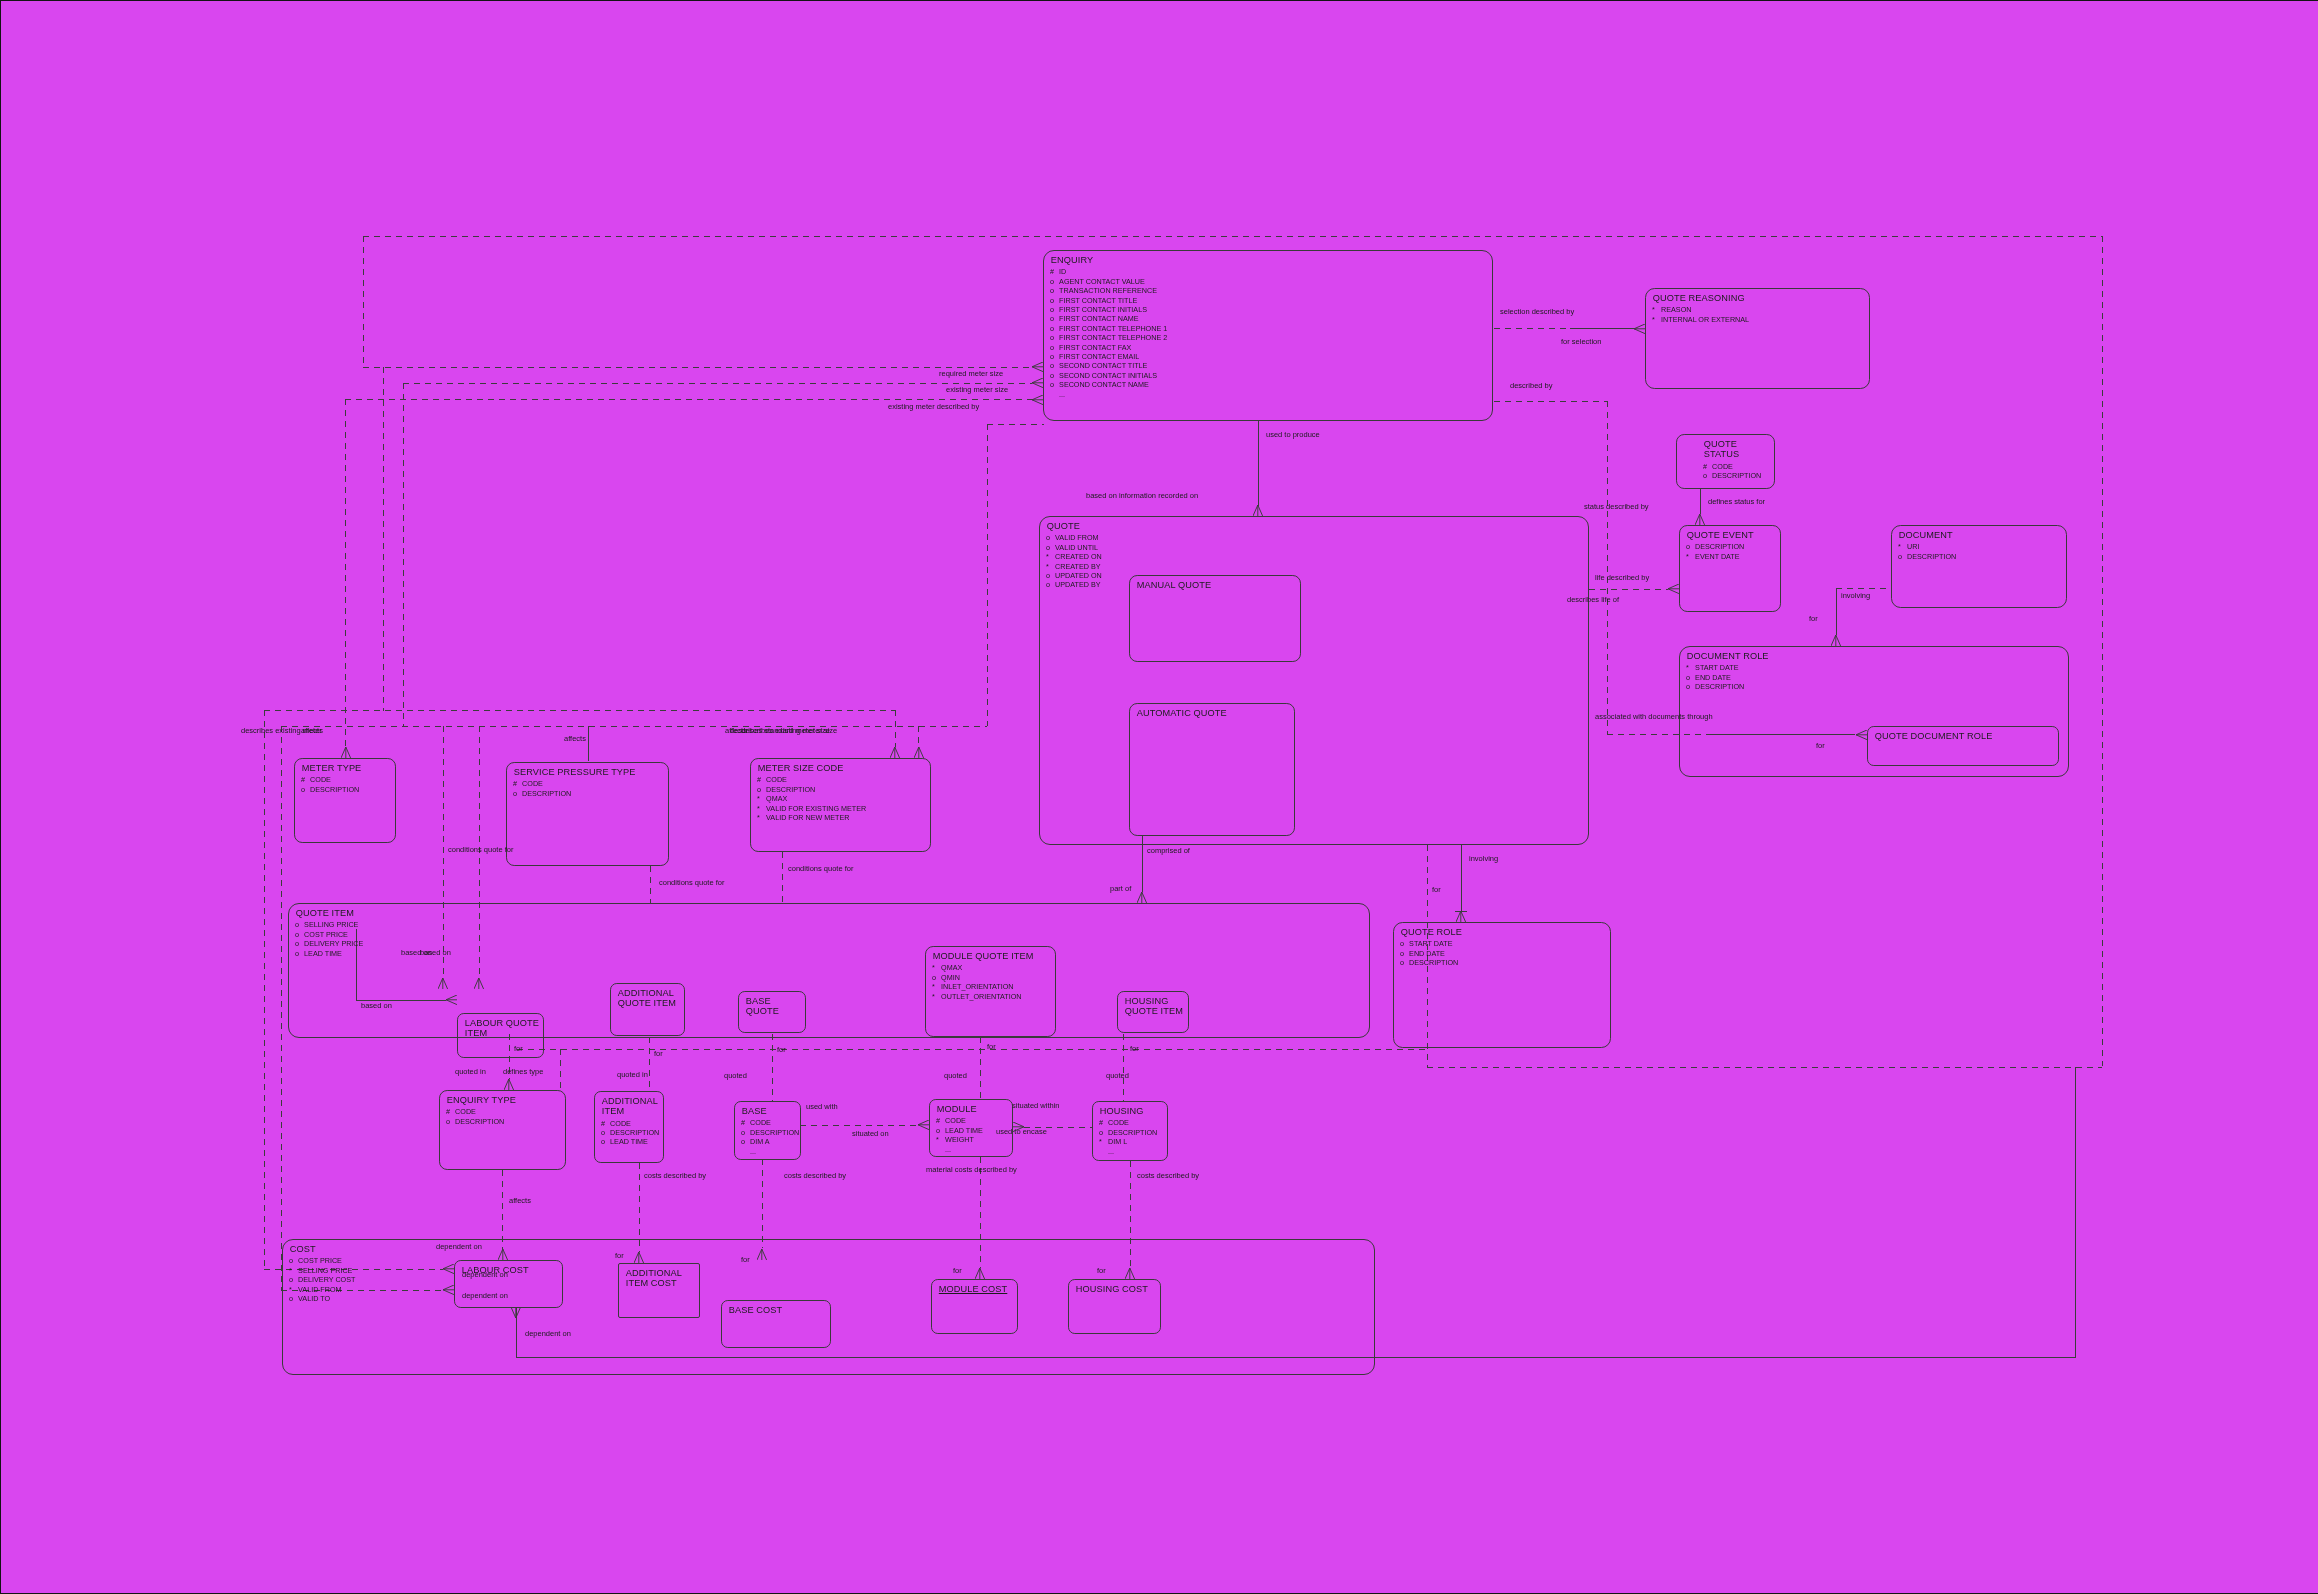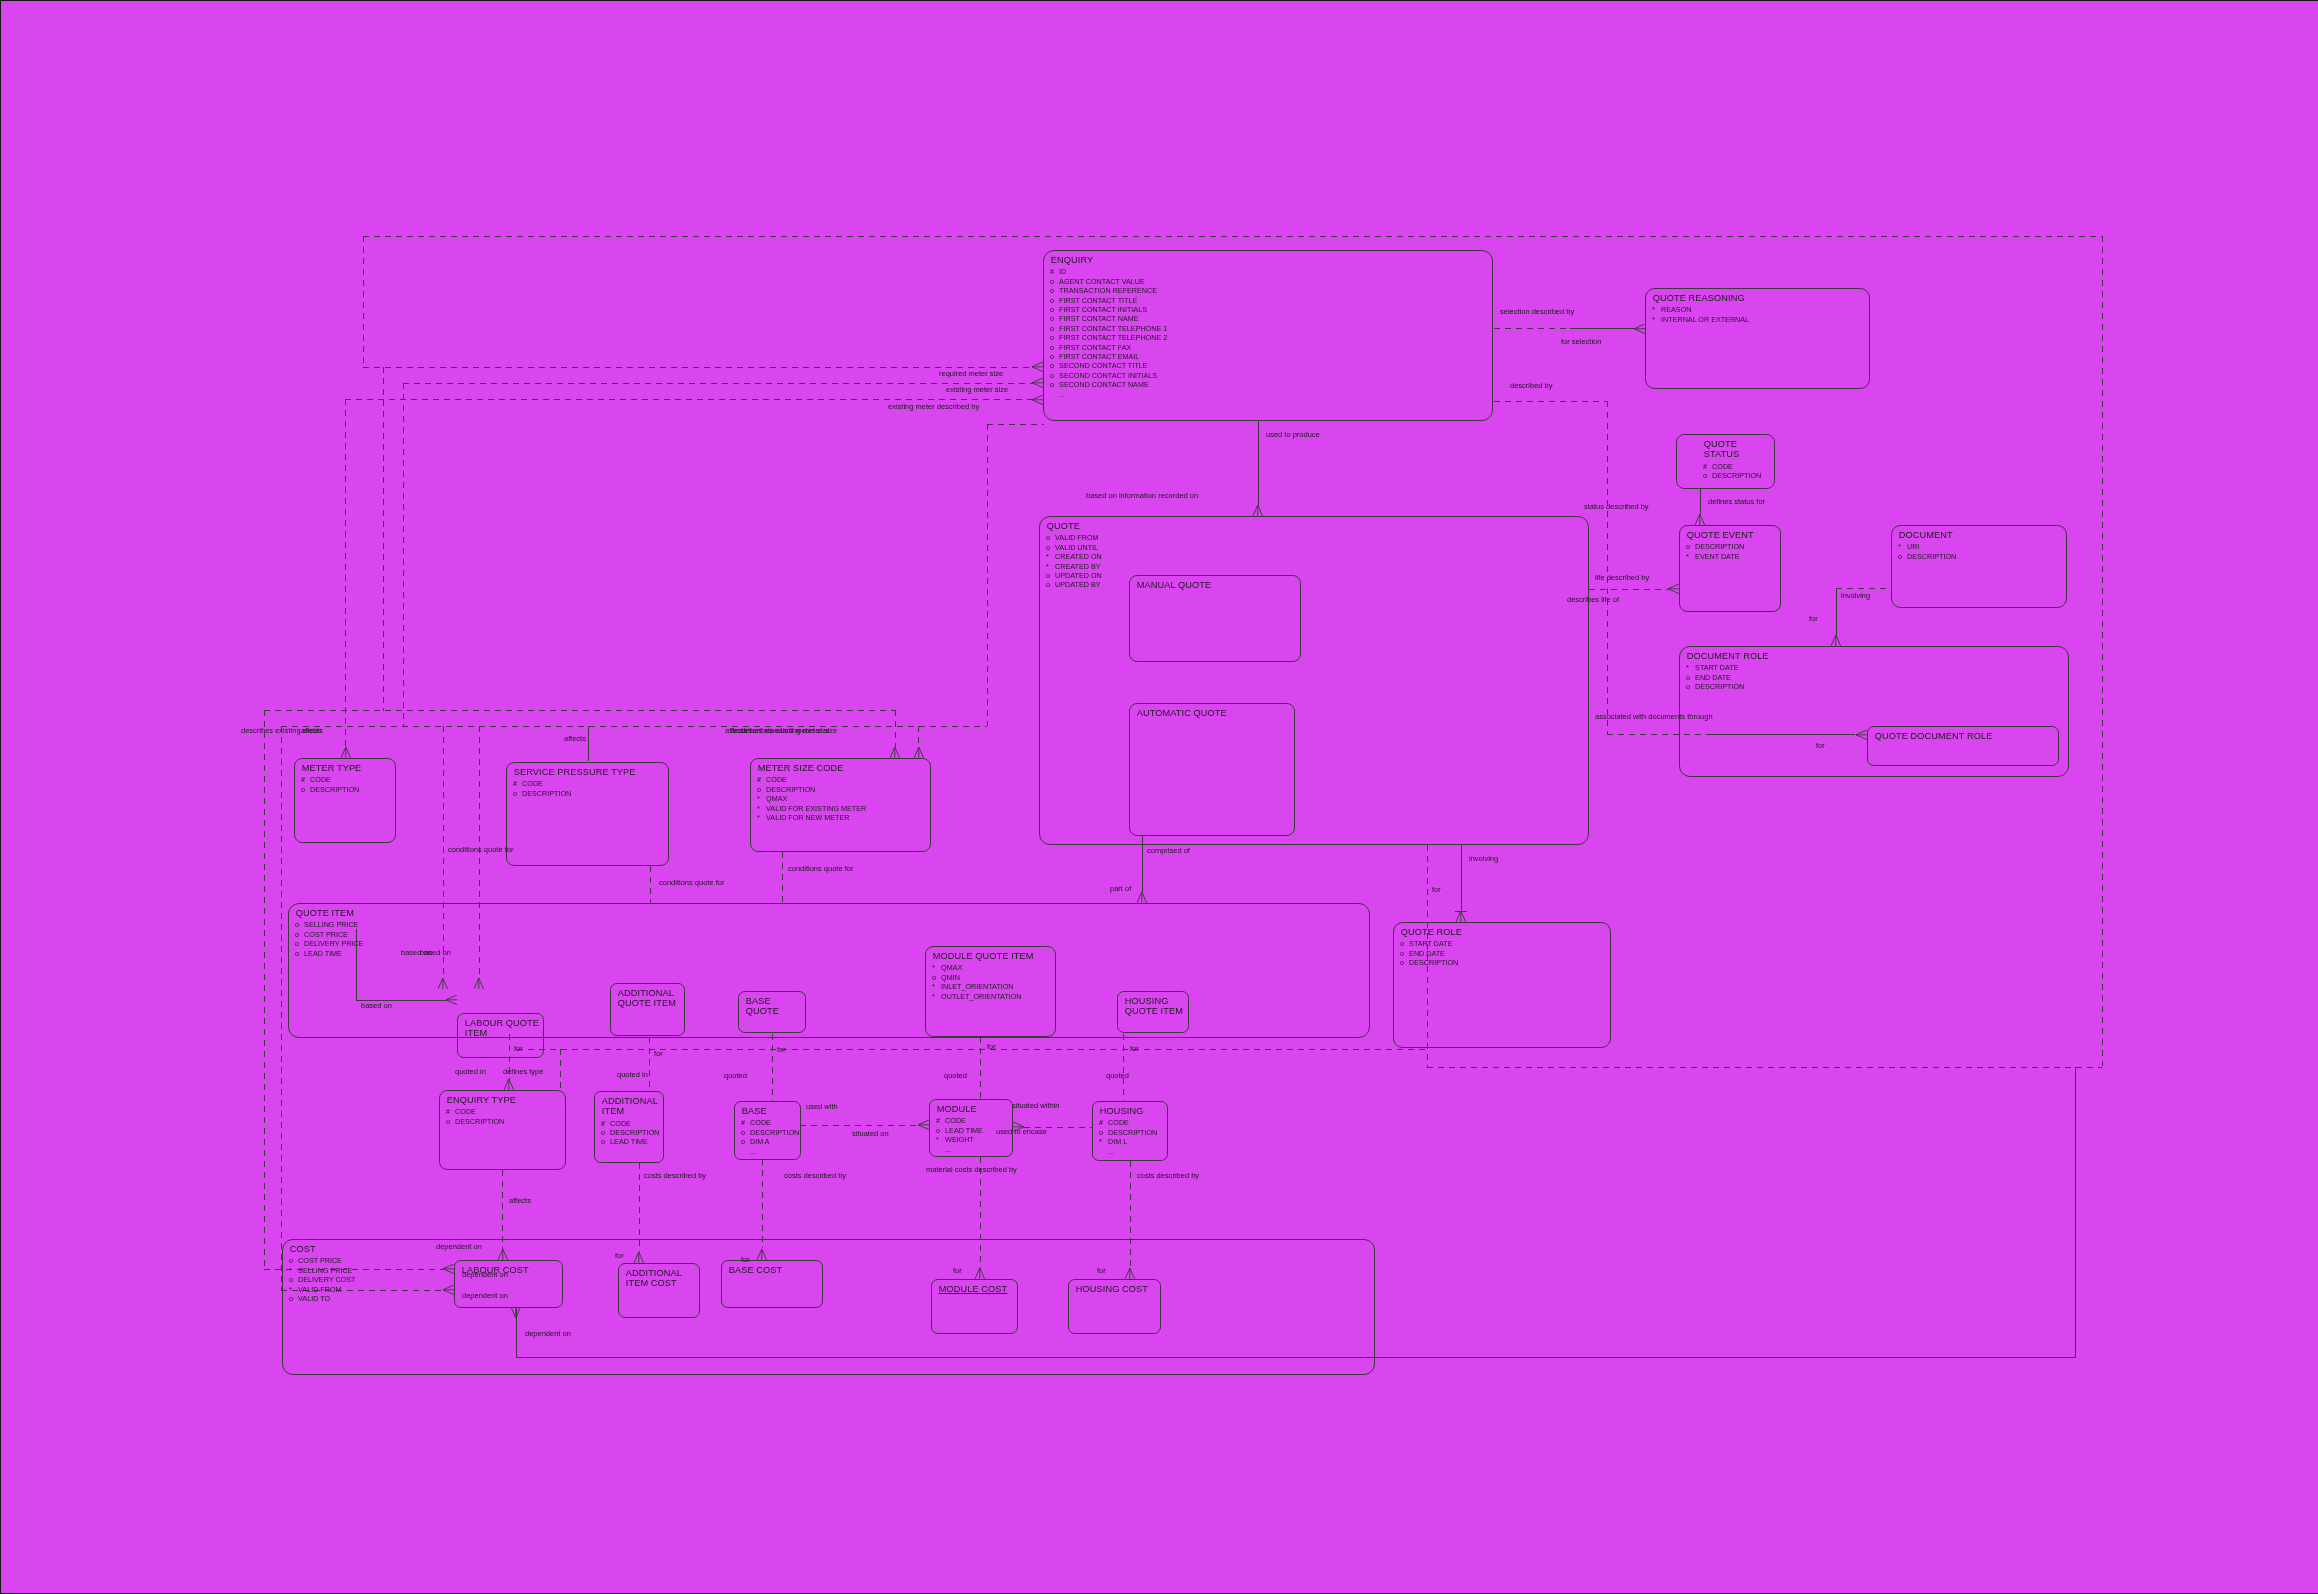--- a/index.html
+++ b/index.html
@@ -519,24 +519,24 @@
         </div>
         <div class="attr">
           <span class="m">o</span>
           <span>VALID TO</span>
         </div>
       </div>
     </div>
     <div class="entity" style="left: 453px; top: 1259px; width: 109px; height: 48px; border-radius: 6.8px;">
       <div class="title">LABOUR COST</div>
     </div>
-    <div class="entity" style="left: 617px; top: 1262px; width: 82px; height: 55px; border-radius: 7px;">
+    <div class="entity" style="left: 617px; top: 1262px; width: 82px; height: 55px; border-radius: 2px;">
       <div class="title">ADDITIONAL ITEM COST</div>
     </div>
-    <div class="entity" style="left: 720px; top: 1259px; width: 102px; height: 48px; border-radius: 6.8px;">
+    <div class="entity" style="left: 720px; top: 1299px; width: 110px; height: 48px; border-radius: 6.8px;">
       <div class="title">BASE COST</div>
     </div>
     <div class="entity" style="left: 930px; top: 1278px; width: 87px; height: 55px; border-radius: 6.8px; text-decoration: underline;">
       <div class="title">MODULE COST</div>
     </div>
     <div class="entity" style="left: 1067px; top: 1278px; width: 93px; height: 55px; border-radius: 6.8px;">
       <div class="title">HOUSING COST</div>
     </div>
     <div class="lbl" style="left: 1265px; top: 430px;">used to produce</div>
     <div class="lbl" style="left: 1085px; top: 491px;">based on information recorded on</div>

